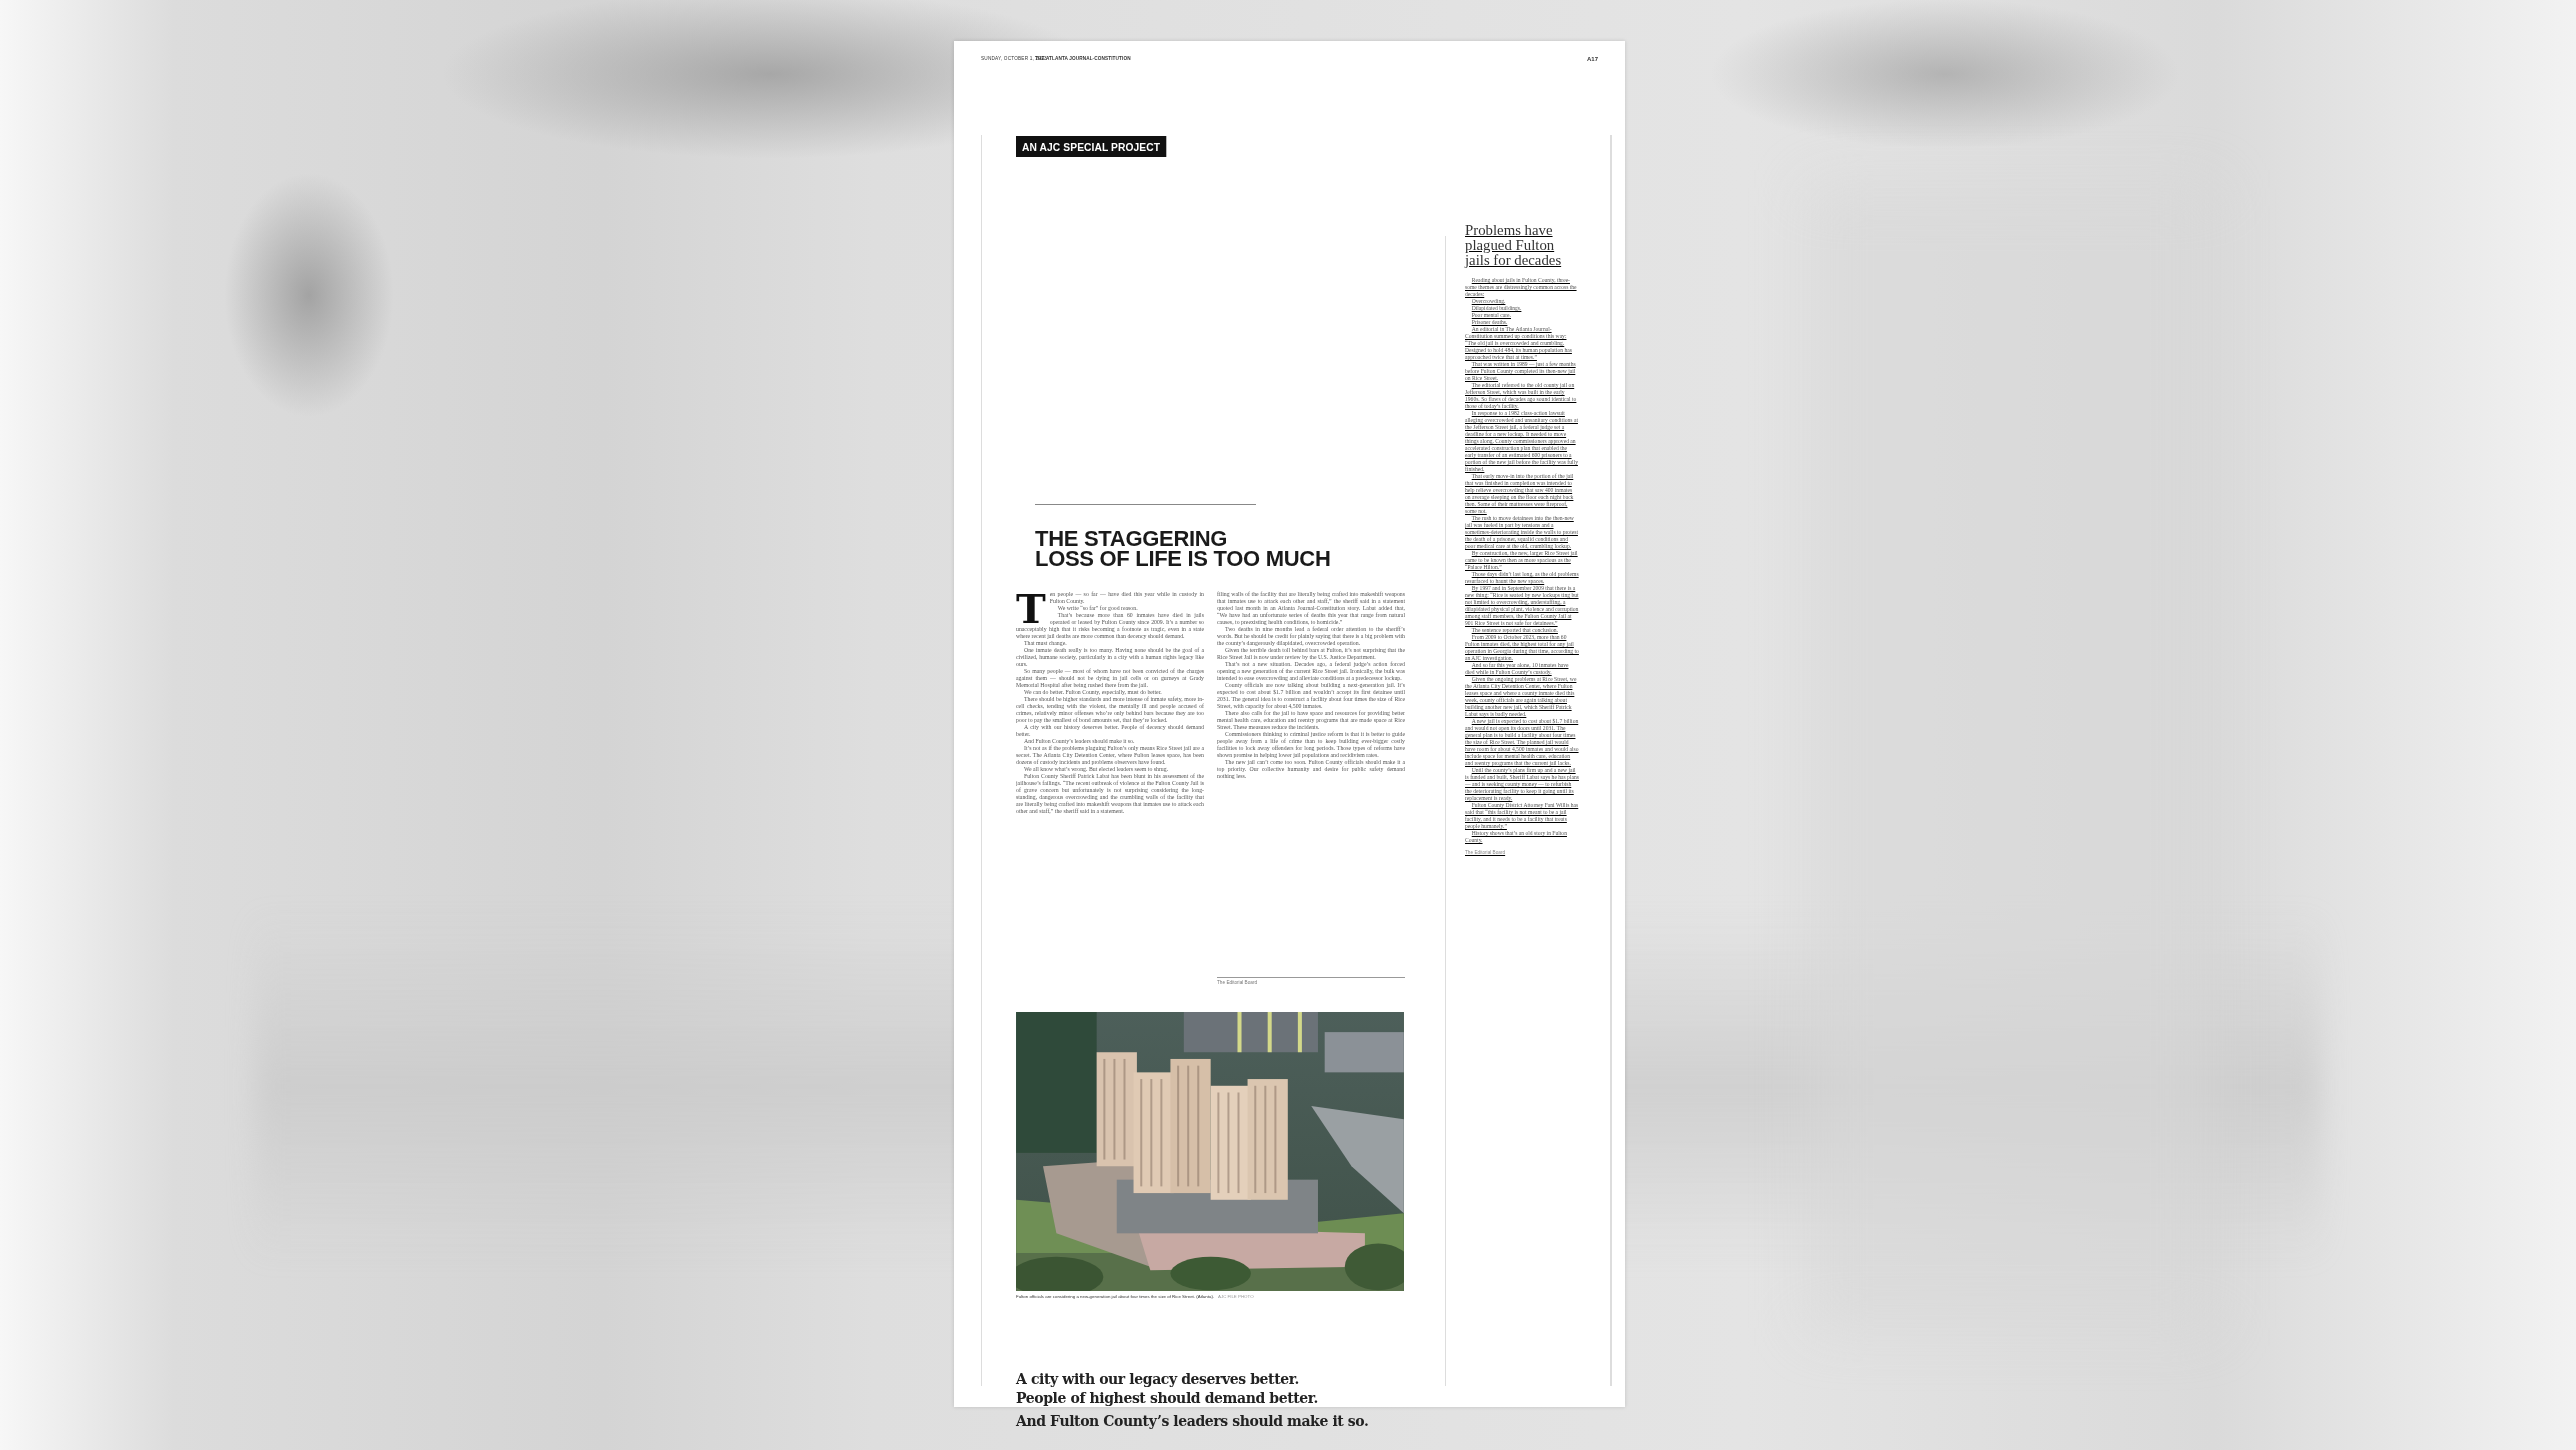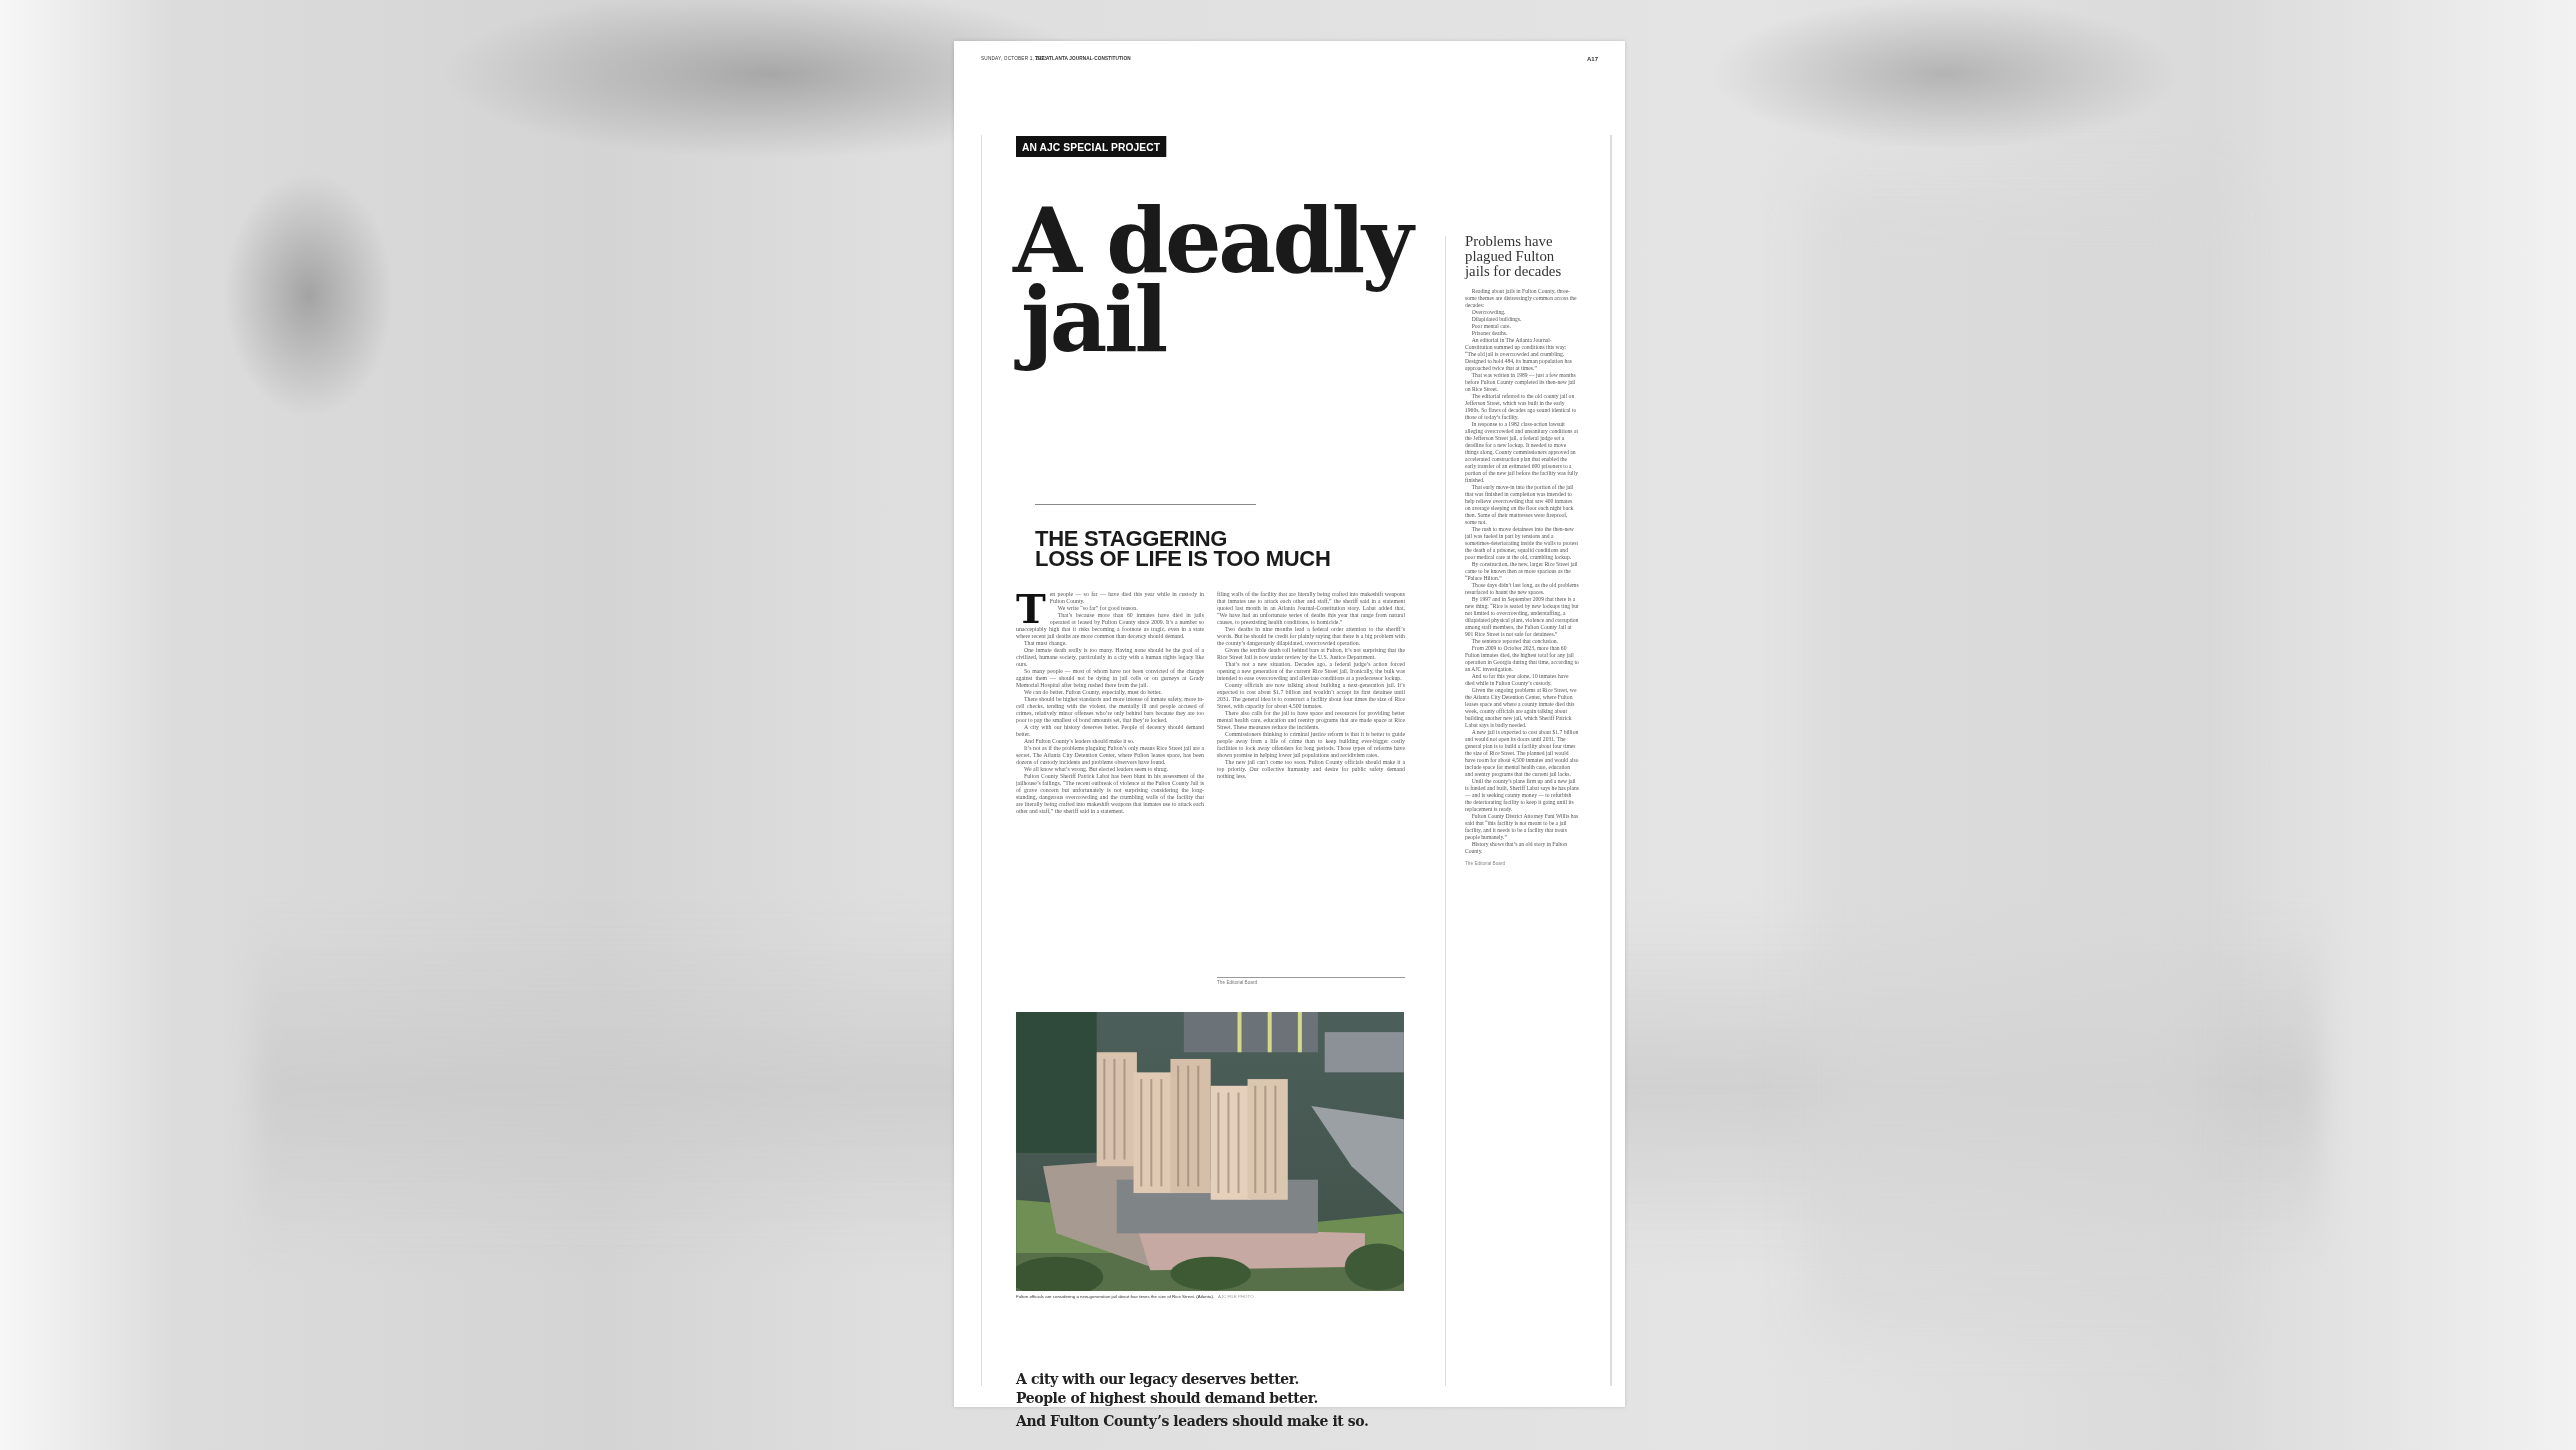--- a/index.html
+++ b/index.html
@@ -43,21 +43,21 @@
   .sig-rule{position:absolute;left:263px;top:936px;width:188px;height:0.7px;background:#999;}
   .signoff{position:absolute;left:263px;top:939px;font-family:"Liberation Sans",sans-serif;font-size:4.7px;color:#777;}
 
   .photo{position:absolute;left:62px;top:971px;width:388px;height:279px;overflow:hidden;background:#5a6a52;}
   .caption{position:absolute;left:62px;top:1253px;width:388px;font-family:"Liberation Sans",sans-serif;font-size:4.4px;color:#333;white-space:nowrap;overflow:hidden;}
   .caption .credit{color:#999;margin-left:2.7px;}
 
   .pull{position:absolute;left:62px;top:1288px;width:416px;font-family:"DejaVu Serif",serif;font-weight:bold;font-size:14px;line-height:19px;color:#222;letter-spacing:-0.4px;margin-top:41px;}
   .pull .l3{display:block;margin-top:4px;}
 
-  .sidebar{position:absolute;left:511px;top:193px;width:114px;}
+  .sidebar{position:absolute;left:511px;top:182px;width:114px;text-decoration:underline;}
   .sidebar h3{margin:0 0 9.4px 0;font-family:"Liberation Serif",serif;font-weight:normal;font-size:14.8px;line-height:14.8px;color:#333;}
   .sidebar .body{font-family:"Liberation Serif",serif;font-size:5.6px;line-height:7px;color:#555;height:1100px;overflow:hidden;}
   .sidebar .body p{margin:0;text-indent:6.7px;}
   .sidebar .sign{font-family:"Liberation Sans",sans-serif;font-size:4.7px;color:#888;margin-top:5.4px;}
 </style>
 </head>
 <body>
 
 <div class="bg"></div>
 <div class="bg-band"></div>
@@ -71,24 +71,20 @@
     <span class="pageno">A17</span>
   </div>
 
 
   <div class="frame-left"></div>
   <div class="frame-right"></div>
   <div class="col-divider"></div>
 
   <div class="kicker">AN AJC SPECIAL PROJECT</div>
 
-  <h1 class="headline" style="margin:0;">
-    <span>A deadly</span>
-    <span class="l2">jail</span>
-  </h1>
 
   <div class="dek-rule"></div>
 
   <div class="subhead">
     <div>THE STAGGERING</div>
     <div>LOSS OF LIFE IS TOO MUCH</div>
   </div>
 
   <div class="body-col col1">
     <span class="dropcap">T</span>

